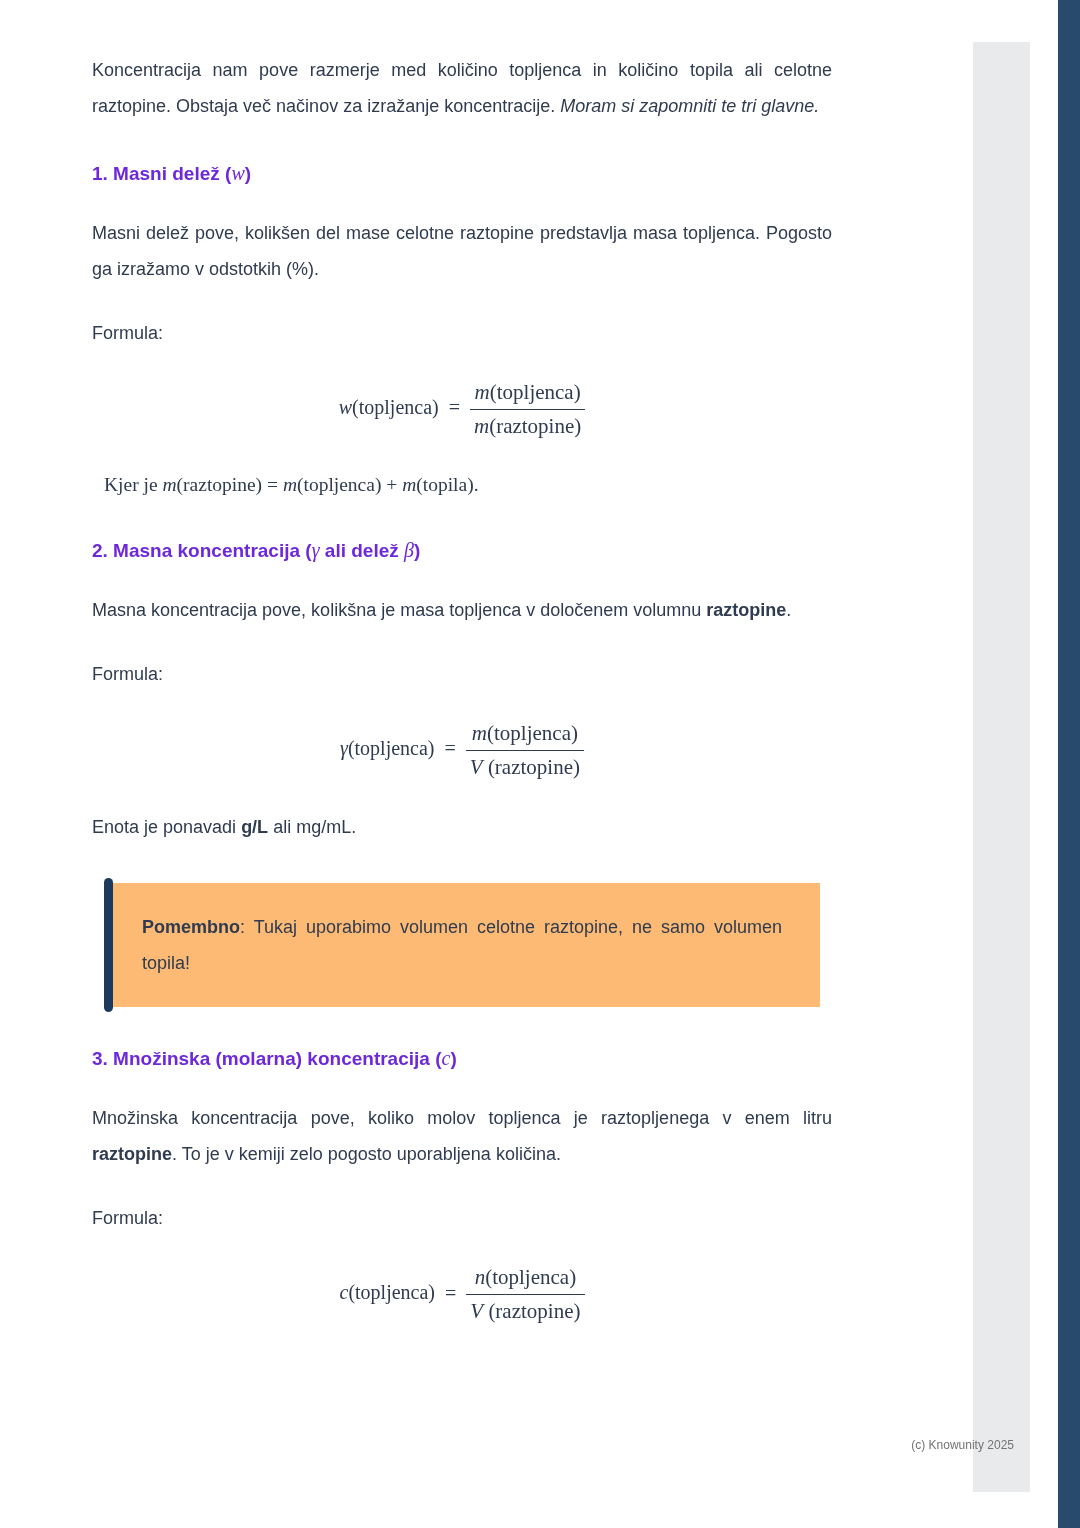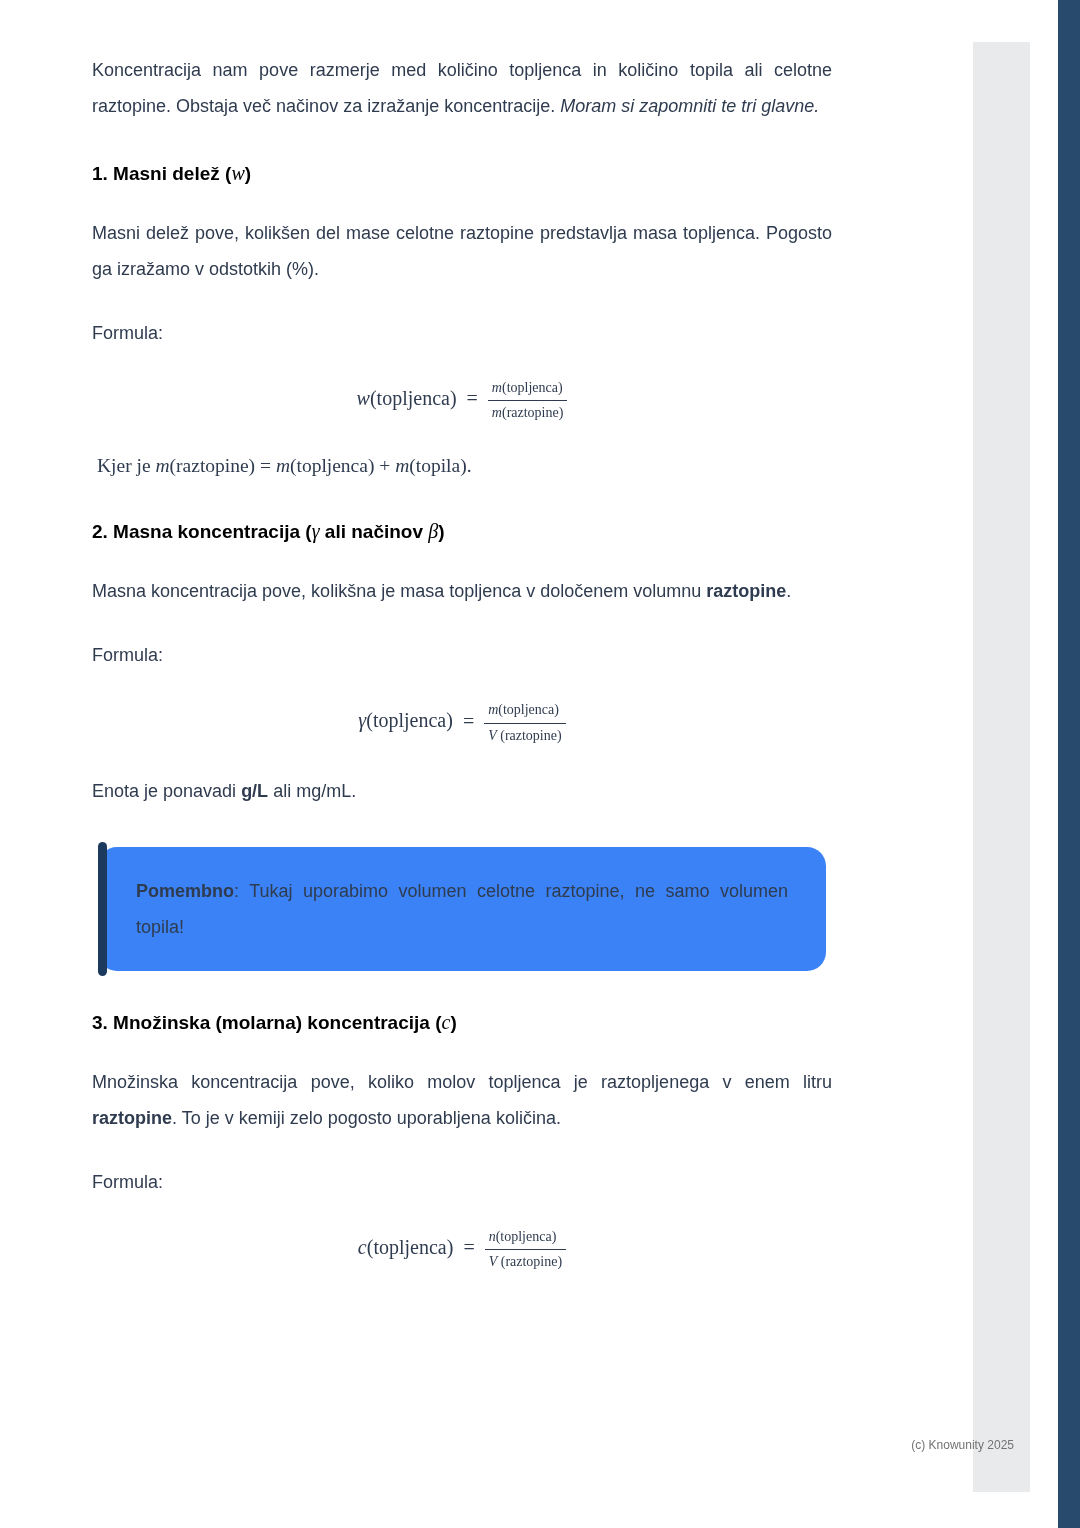--- a/index.html
+++ b/index.html
@@ -16,36 +16,36 @@
                 font-size:12px; color:#737373; z-index:5; }
 
   
   .content { position:absolute; left:92px; top:44px; width:740px; }
   .content > :first-child { margin-top:8px; }
 
   p.body { font-size:18px; line-height:36px; text-align:justify; margin:28px 0; }
   .it { font-style:italic; }
   .b  { font-weight:700; }
 
-  h2.sec { font-size:19px; line-height:26px; font-weight:700; color:#000000; margin:36px 0 28px; }
+  h2.sec { font-size:19px; line-height:26px; font-weight:700; color:#6d28d9; margin:36px 0 28px; }
   h2.sec .hsym { font-family:"Liberation Serif", serif; font-style:italic; font-weight:500; font-size:20px; }
 
   
   .mi { font-family:"Liberation Serif", serif; font-style:italic; }
   .mr { font-family:"Liberation Serif", serif; font-style:normal; }
-  .kjer { font-family:"Liberation Serif", serif; font-size:19.5px; line-height:32px; margin:28px 5px; }
+  .kjer { font-family:"Liberation Serif", serif; font-size:19.5px; line-height:32px; margin:28px 12px; }
 
   .formula { text-align:center; font-size:20px; margin:24px 0; font-family:"Liberation Serif", serif; }
   .formula .eq { margin:0 10px; }
-  .frac { display:inline-block; vertical-align:middle; text-align:left; font-size:14px; line-height:1.3; }
+  .frac { display:inline-block; vertical-align:middle; text-align:center; font-size:21px; line-height:1.3; }
   .frac .num { display:block; border-bottom:1.4px solid #2f3b4f; padding:0 4px 3px; }
   .frac .den { display:block; padding:3px 4px 0; }
 
   
-  .callout { position:relative; background:#3b82f6; margin:38px 6px; padding:26px 38px;border-radius:19px; }
+  .callout { position:relative; background:#fdba74; margin:38px 12px; padding:26px 38px; }
   .callout::before { content:""; position:absolute; left:0; top:-5px; bottom:-5px; width:9px;
                      background:#1c3a5e; border-radius:5px; }
   .callout p { font-size:18px; line-height:36px; text-align:justify; }
 </style>
 </head>
 <body>
 
 <div class="edge-strip"></div>
 <div class="rail-track"></div>
 <div class="watermark">(c) Knowunity 2025</div>
@@ -60,21 +60,21 @@
 
   <p class="body">Formula:</p>
 
   <div class="formula">
     <span class="mi">w</span><span class="mr">(topljenca)</span><span class="mr eq">=</span><span class="frac"><span class="num"><span class="mi">m</span><span class="mr">(topljenca)</span></span><span class="den"><span class="mi">m</span><span class="mr">(raztopine)</span></span></span>
   </div>
 
   <p class="kjer"><span class="mr">Kjer je </span><span class="mi">m</span><span class="mr">(raztopine)</span><span class="mr"> = </span><span class="mi">m</span><span class="mr">(topljenca)</span><span class="mr"> + </span><span class="mi">m</span><span class="mr">(topila)</span><span class="mr">.</span></p>
 
 
-  <h2 class="sec"><span>2. Masna koncentracija (</span><span class="hsym">γ</span><span> ali načinov </span><span class="hsym">β</span><span>)</span></h2>
+  <h2 class="sec"><span>2. Masna koncentracija (</span><span class="hsym">γ</span><span> ali delež </span><span class="hsym">β</span><span>)</span></h2>
 
   <p class="body"><span>Masna koncentracija pove, kolikšna je masa topljenca v določenem volumnu </span><span class="b">raztopine</span><span>.</span></p>
 
   <p class="body">Formula:</p>
 
   <div class="formula">
     <span class="mi">γ</span><span class="mr">(topljenca)</span><span class="mr eq">=</span><span class="frac"><span class="num"><span class="mi">m</span><span class="mr">(topljenca)</span></span><span class="den"><span class="mi">V</span><span class="mr"> (raztopine)</span></span></span>
   </div>
 
   <p class="body"><span>Enota je ponavadi </span><span class="b">g/L</span><span> ali mg/mL.</span></p>

